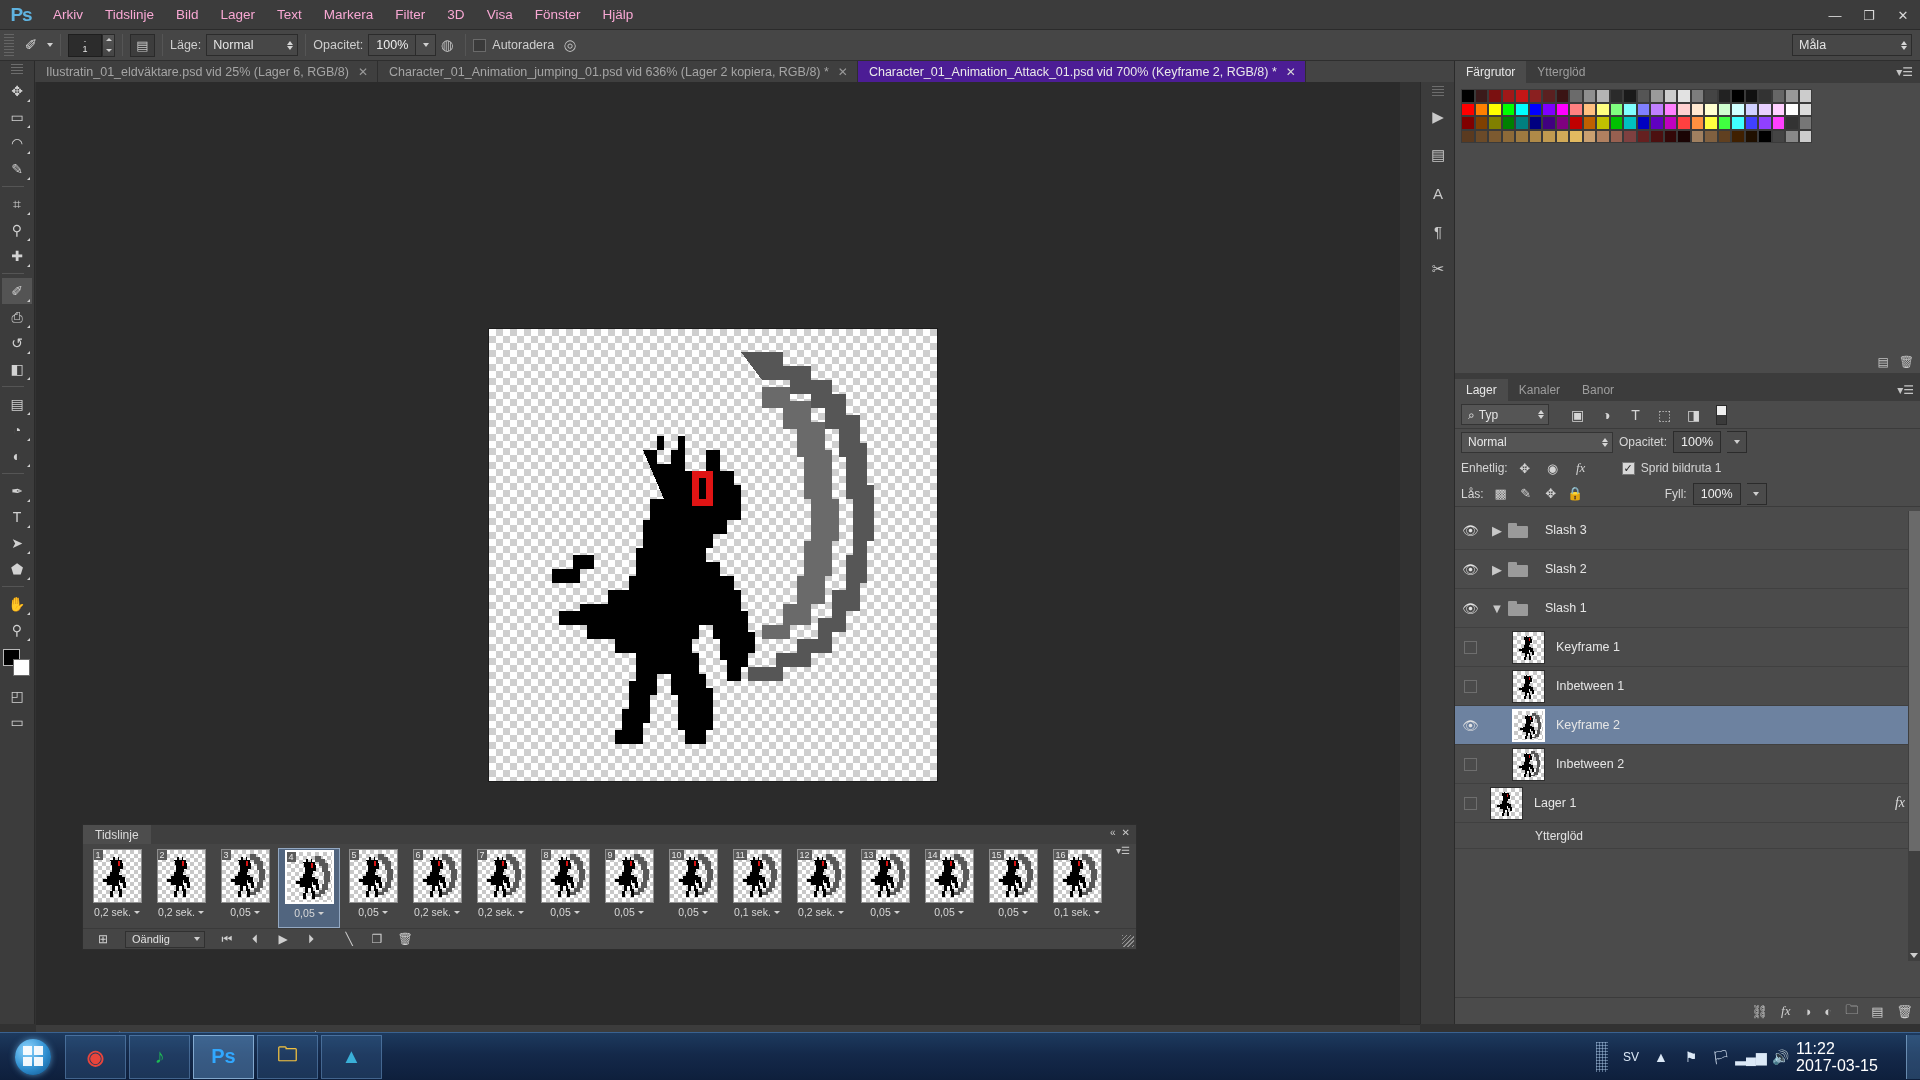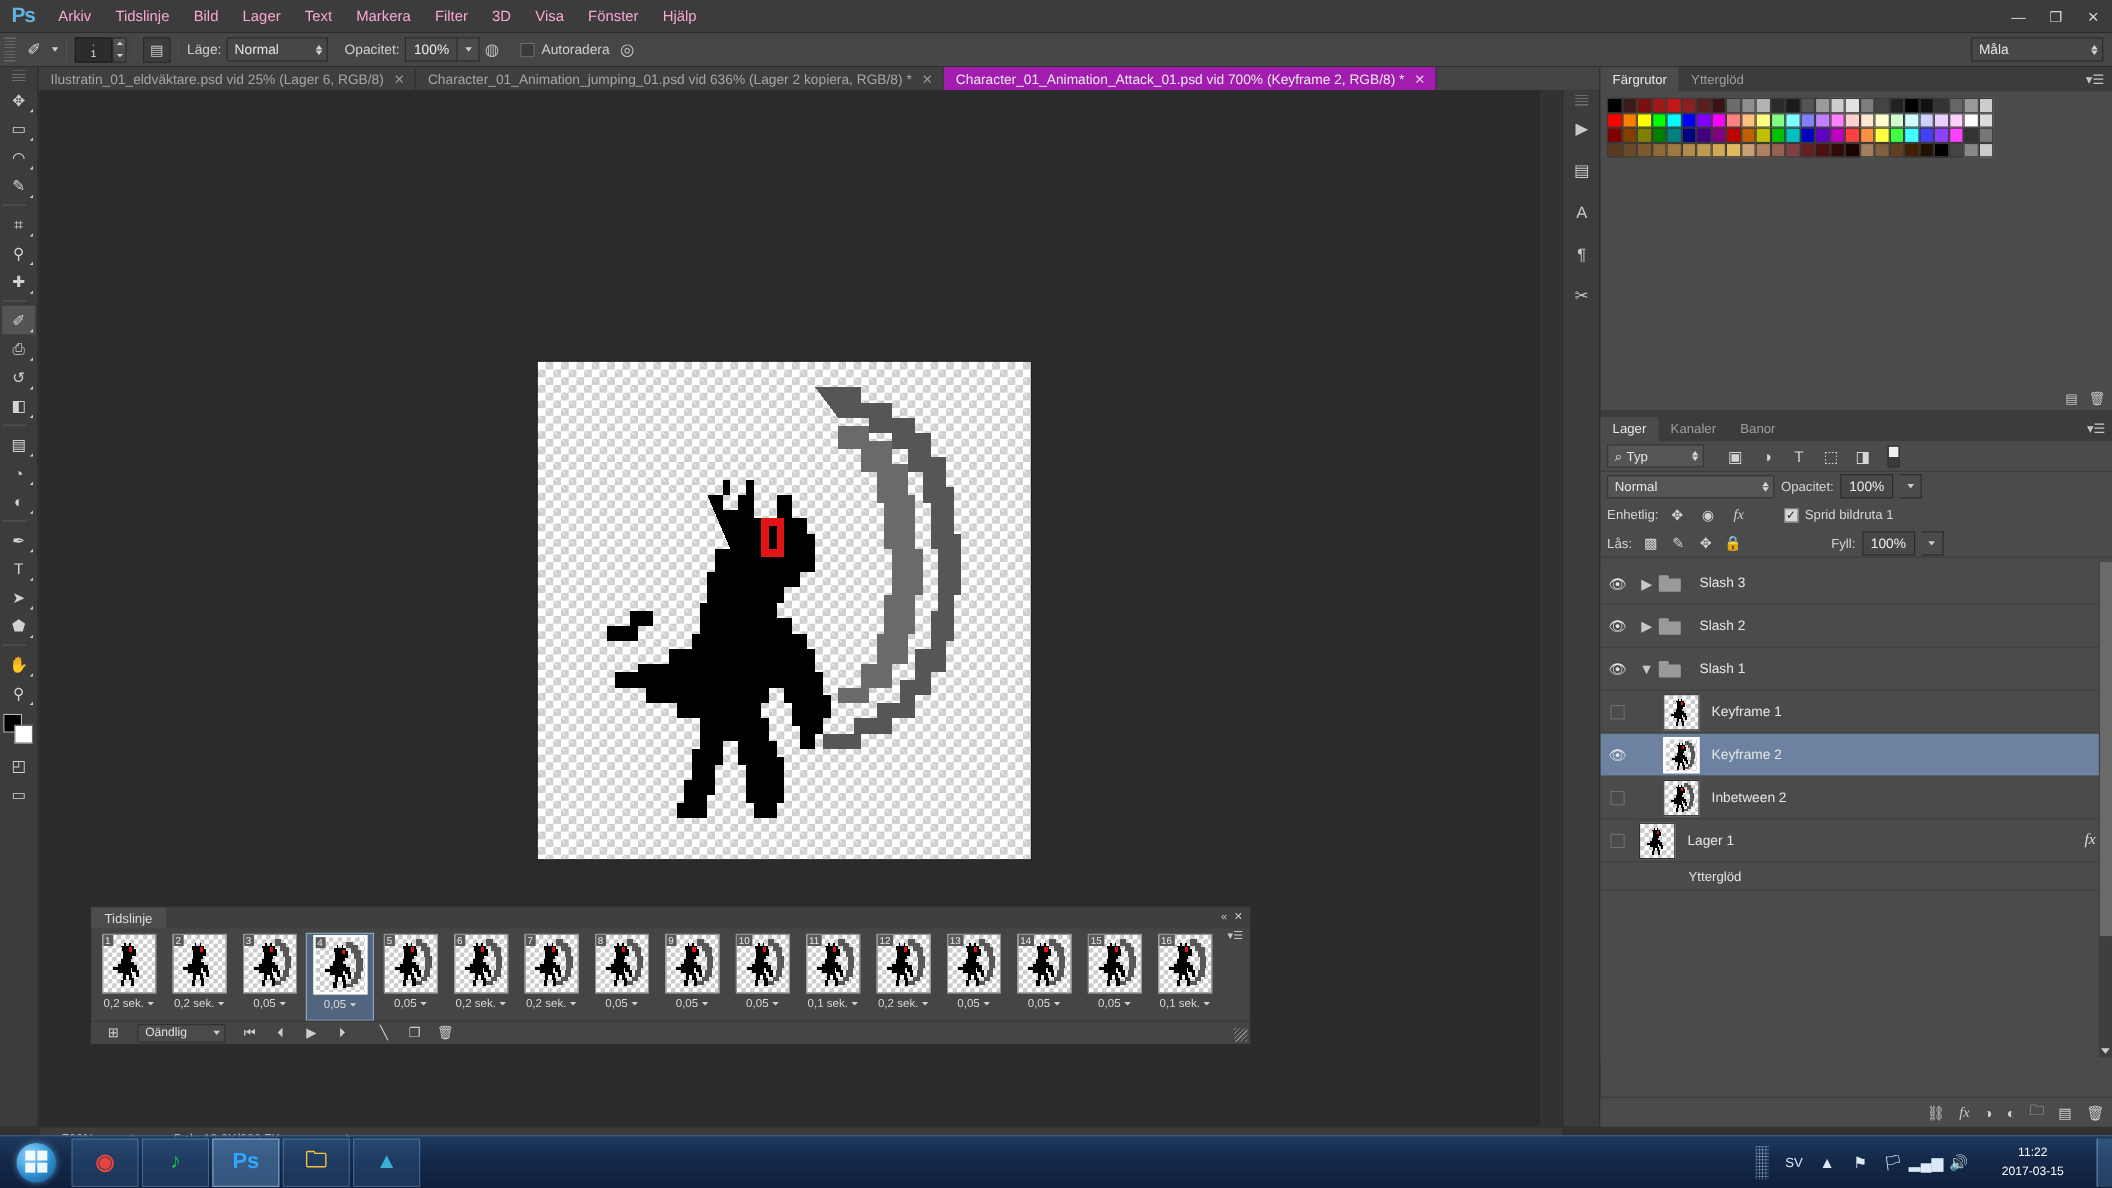--- a/index.html
+++ b/index.html
@@ -61,21 +61,21 @@
   .airbrush { width:22px;height:22px;display:flex;align-items:center;justify-content:center;color:#bdbdbd;font-size:15px;}
   .rightctl { position:absolute; right:8px; display:flex; align-items:center;}
 
   
   .tabbar { position:absolute; left:35px; top:61px; width:1885px; height:21px; background:#444; display:flex; }
   .tab {
     height:21px; display:flex; align-items:center; gap:9px; padding:0 9px 0 11px;
     font-size:12.5px; color:#a5a5a5; background:#3f3f3f; border-right:1px solid #2e2e2e;
     white-space:nowrap;
   }
-  .tab.active { background:#a21caf; color:#e9e9e9; }
+  .tab.active { background:#4c1d95; color:#e9e9e9; }
   .tab .x { font-size:12px; color:#9a9a9a; }
   .tab.active .x { color:#d8d8d8; }
 
   
   .toolbar {
     position:absolute; left:0; top:61px; width:35px; height:963px;
     background:#3c3c3c; border-right:1px solid #2a2a2a;
     display:flex; flex-direction:column; align-items:center; padding-top:3px;
   }
   .tb-grip { width:12px;height:10px;background:repeating-linear-gradient(to bottom,#6d6d6d 0 1px,transparent 1px 3px); margin-bottom:4px;}
@@ -210,21 +210,21 @@
      linear-gradient(#fff,#fff) 11px 0/9px 9px no-repeat,
      linear-gradient(#fff,#fff) 0 11px/9px 9px no-repeat,
      linear-gradient(#fff,#fff) 11px 11px/9px 9px no-repeat;
      opacity:.92;}
   .tb-item { width:61px;height:44px;display:flex;align-items:center;justify-content:center;
     border:1px solid rgba(140,190,240,.35); background:rgba(90,150,210,.18); margin-left:3px;}
   .tb-item.active { background:rgba(130,190,250,.34); border-color:rgba(180,220,255,.6);}
   .tray { position:absolute; right:0; height:48px; display:flex; align-items:center; gap:0;}
   .tray-grip { width:12px;height:30px;background:repeating-linear-gradient(to bottom, rgba(180,210,240,.45) 0 1px, transparent 1px 3px),repeating-linear-gradient(to right, rgba(180,210,240,.45) 0 1px, transparent 1px 3px); background-size:3px 3px; margin-right:8px;}
   .tray-ico { width:30px; display:flex; align-items:center; justify-content:center; color:#dce9f7; font-size:14px;}
-  .clock { width:104px; text-align:center; color:#fff; font-size:11px; line-height:17px;}
+  .clock { width:104px; color:#fff; font-size:16px; line-height:17px;}
   .showdesk { width:14px;height:44px;background:rgba(120,180,235,.22);border-left:1px solid rgba(170,210,245,.5); margin-left:6px;}
 </style>
 </head>
 <body>
 
 <div class="app">
 
   <div class="menubar">
     <div class="ps-logo">Ps</div>
     <div id="menu-items" style="display:flex">
@@ -939,20 +939,34 @@
             <div class="lthumb-wrap" style="margin-left: 26px;">
               <div class="lthumb">
                 <svg width="31" height="31" viewBox="0 0 32 34" shape-rendering="crispEdges" style="position: absolute; left: 0px; top: 0px;">
                   <path fill="#000" d="M11 6 h2 v-2 h1 v2 h2 v-2 h1 v2 h2 v2 h1 v4 h-2 v2 h-1 v2 h2 v2 h2 v3 h1 v4 h-2 v-3 h-2 v-2 h-1 v3 h1 v3 h1 v5 h-2 v-4 h-1 v-3 h-2 v3 h-1 v4 h-2 v-4 h1 v-4 h-3 v-2 h-3 v-2 h3 v-2 h2 v-3 h1 v-4 z"></path>
                   <rect x="16" y="7" width="2" height="3" fill="#d81414"></rect>
                 </svg>
               </div>
             </div>
             <div class="lname">Keyframe 1</div>
           </div>
+          <div class="lrow">
+            <div class="eye-cell">
+              <span class="eye-empty"></span>
+            </div>
+            <div class="lthumb-wrap" style="margin-left: 26px;">
+              <div class="lthumb">
+                <svg width="31" height="31" viewBox="0 0 32 34" shape-rendering="crispEdges" style="position: absolute; left: 0px; top: 0px;">
+                  <path fill="#000" d="M11 6 h2 v-2 h1 v2 h2 v-2 h1 v2 h2 v2 h1 v4 h-2 v2 h-1 v2 h2 v2 h2 v3 h1 v4 h-2 v-3 h-2 v-2 h-1 v3 h1 v3 h1 v5 h-2 v-4 h-1 v-3 h-2 v3 h-1 v4 h-2 v-4 h1 v-4 h-3 v-2 h-3 v-2 h3 v-2 h2 v-3 h1 v-4 z"></path>
+                  <rect x="16" y="7" width="2" height="3" fill="#d81414"></rect>
+                </svg>
+              </div>
+            </div>
+            <div class="lname">Inbetween 1</div>
+          </div>
           <div class="lrow selected">
             <div class="eye-cell">
               <span class="eye">👁</span>
             </div>
             <div class="lthumb-wrap" style="margin-left: 26px;">
               <div class="lthumb">
                 <svg width="31" height="31" viewBox="0 0 32 34" shape-rendering="crispEdges" style="position: absolute; left: 0px; top: 0px;">
                   <path fill="#585858" d="M19 2 h4 v2 h3 v3 h2 v5 h1 v8 h-1 v5 h-2 v3 h-3 v2 h-4 v-2 h3 v-3 h2 v-4 h1 v-8 h-1 v-4 h-2 v-3 h-3 z"></path>
                   <path fill="#000" d="M11 6 h2 v-2 h1 v2 h2 v-2 h1 v2 h2 v2 h1 v4 h-2 v2 h-1 v2 h2 v2 h2 v3 h1 v4 h-2 v-3 h-2 v-2 h-1 v3 h1 v3 h1 v5 h-2 v-4 h-1 v-3 h-2 v3 h-1 v4 h-2 v-4 h1 v-4 h-3 v-2 h-3 v-2 h3 v-2 h2 v-3 h1 v-4 z"></path>
                   <rect x="16" y="7" width="2" height="3" fill="#d81414"></rect>

